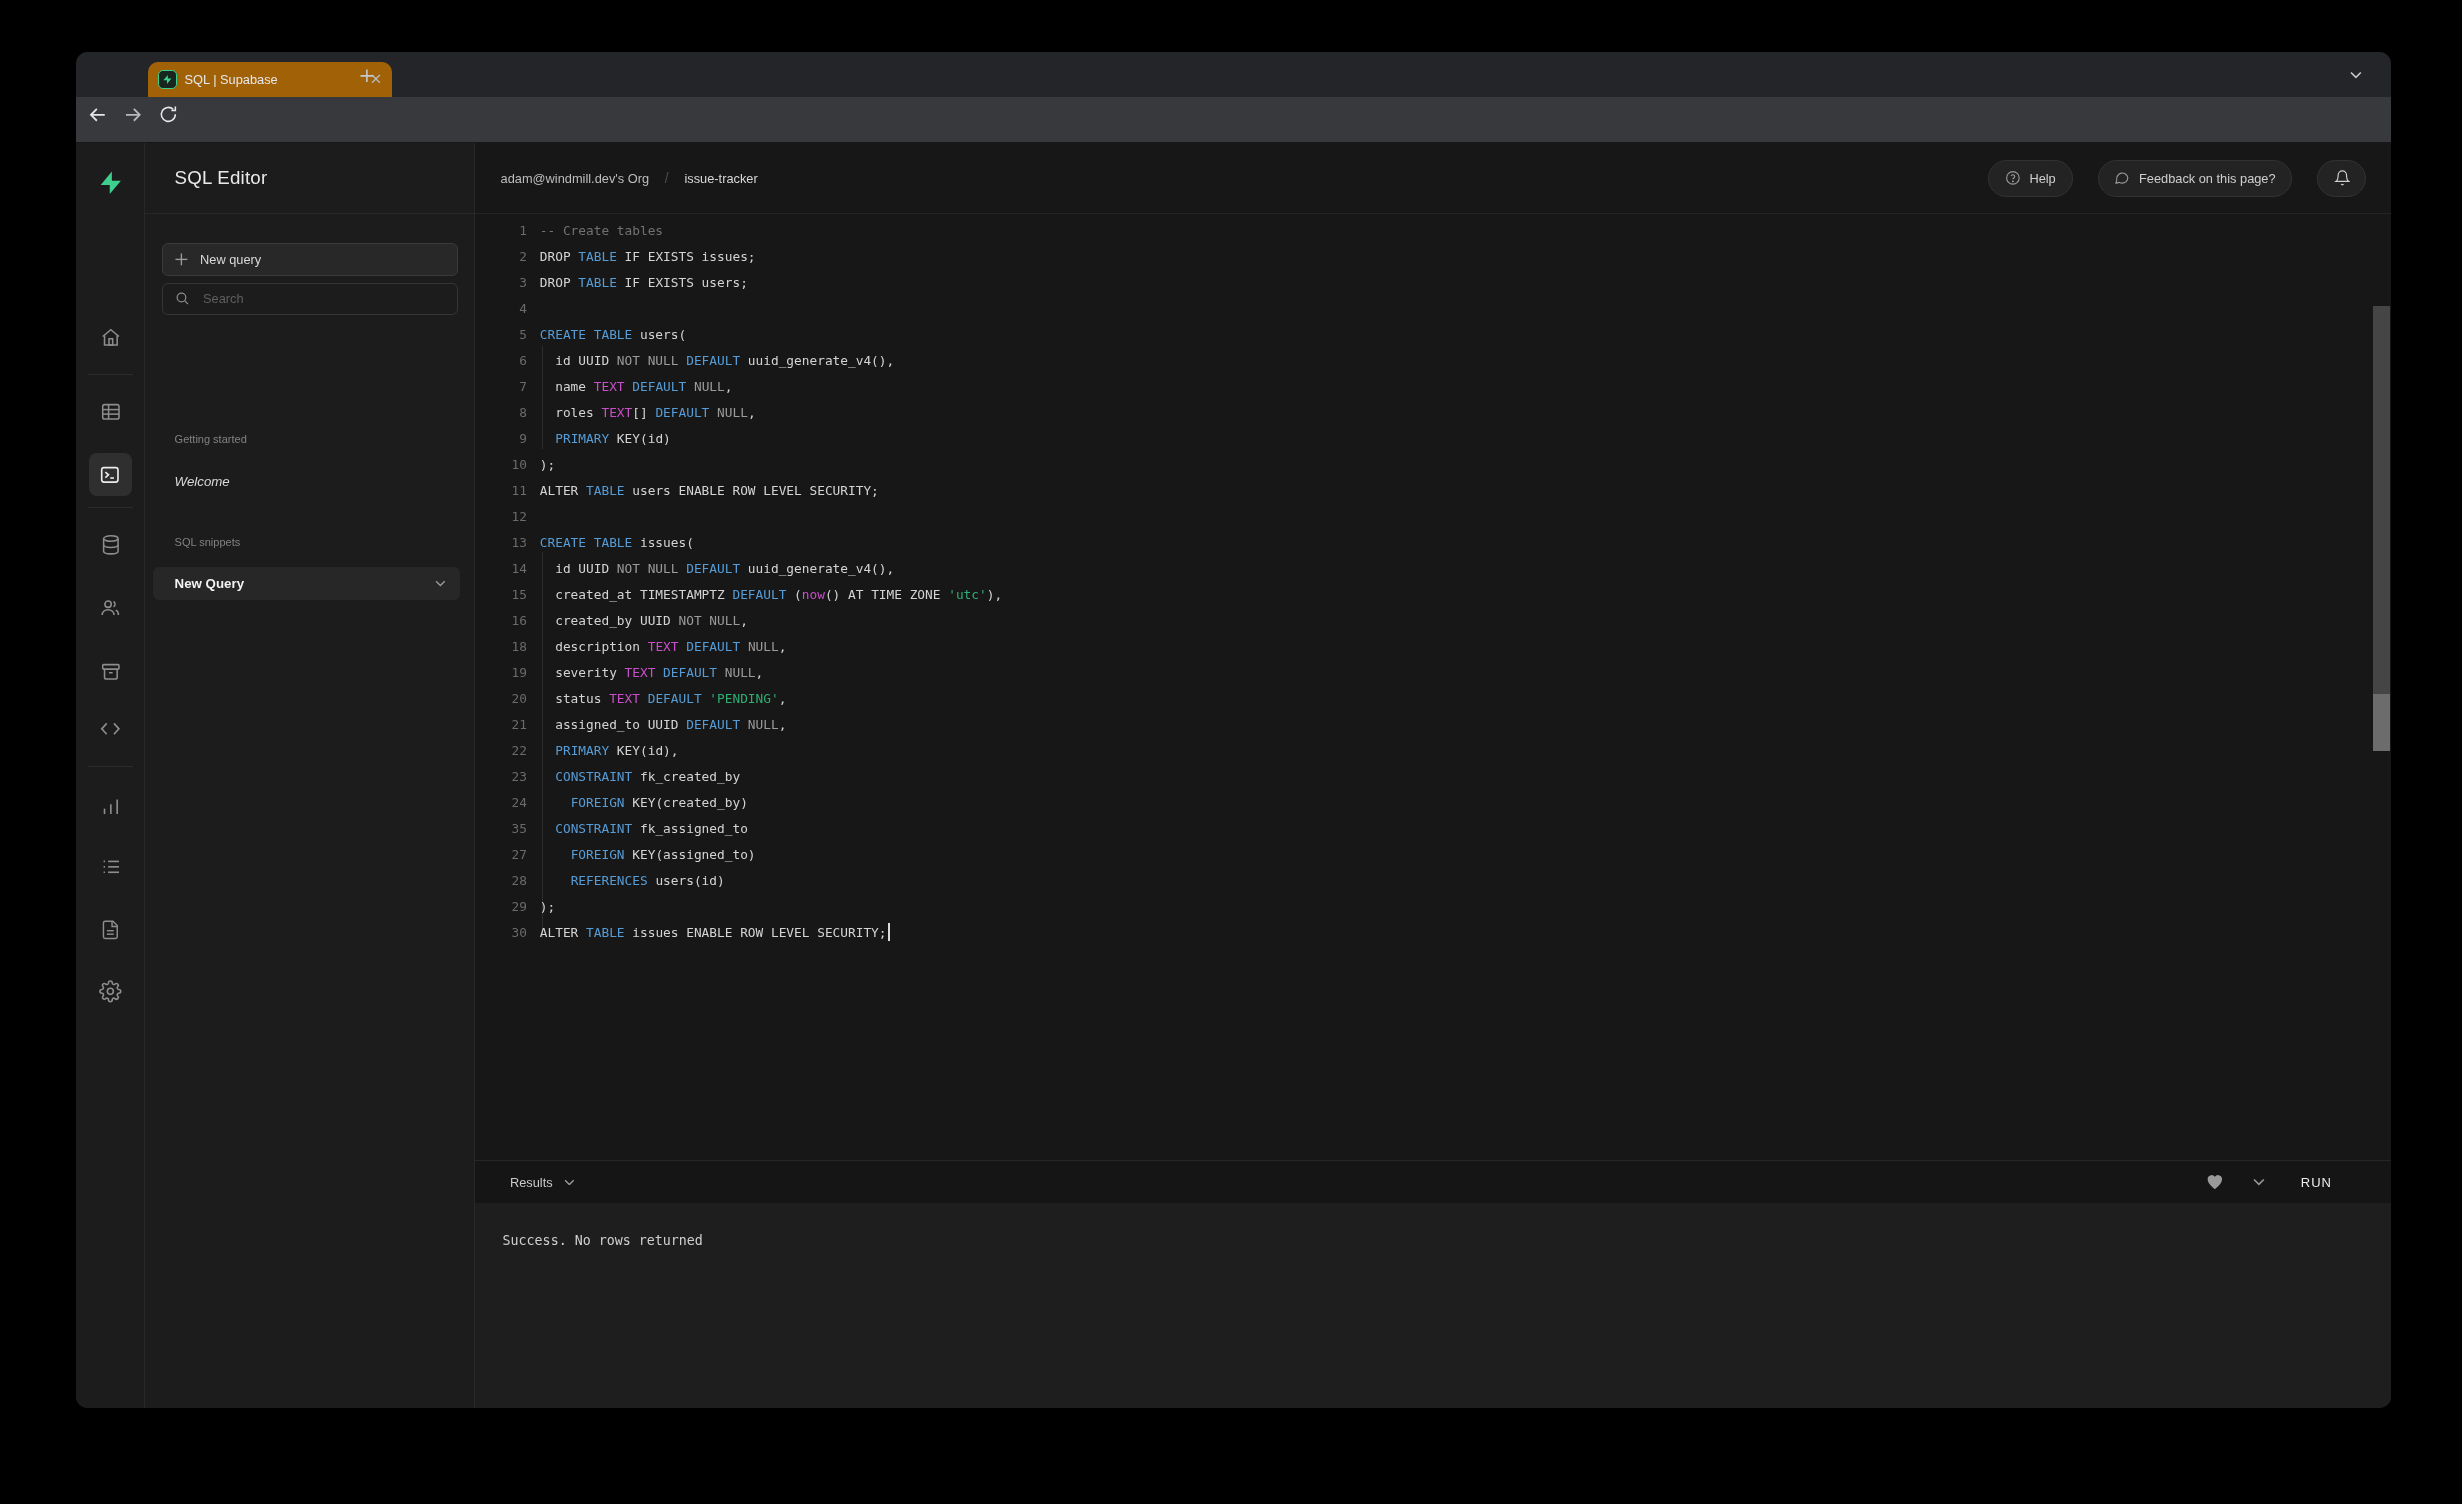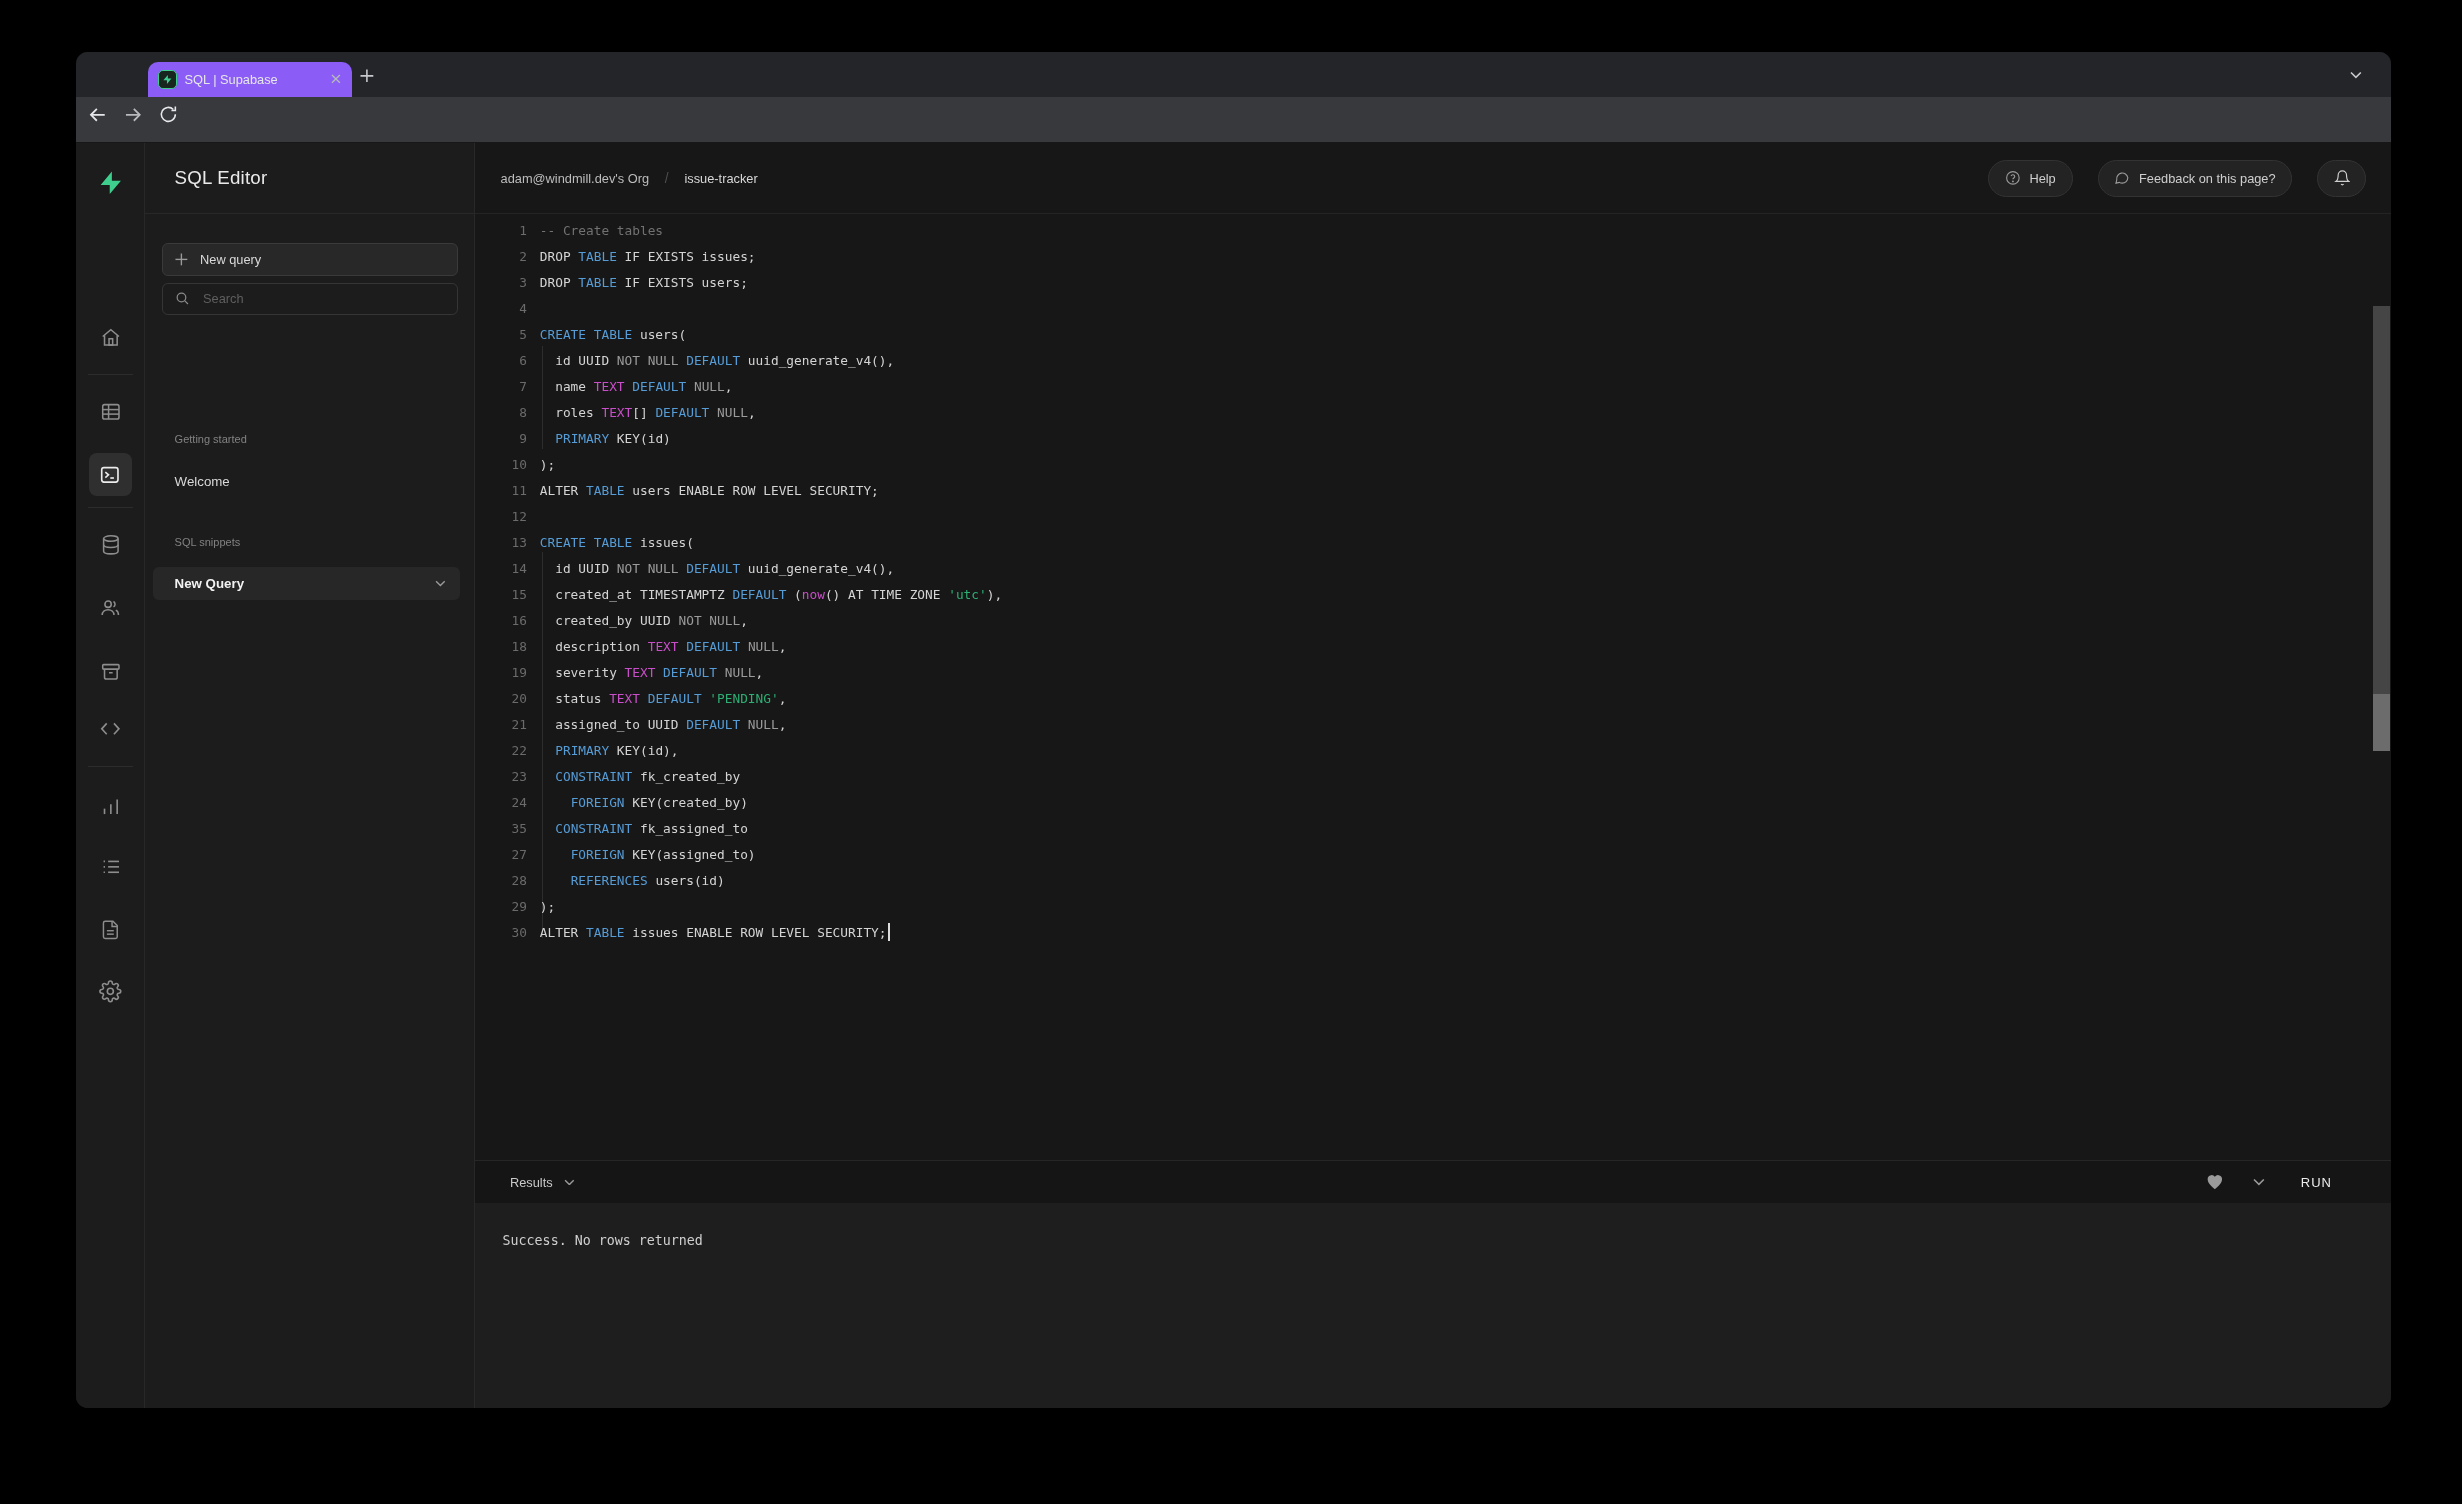--- a/index.html
+++ b/index.html
@@ -2,21 +2,21 @@
 <html style="--kw: #569CD6; --ty: #C94EC9; --st: #2EAE73; --nu: #9B9B9B; --cm: #717171;"><head>
 <meta charset="utf-8">
 <style>
   html,body{margin:0;padding:0;background:#000;width:2463px;height:1504px;position:relative;font-family:"Liberation Sans",sans-serif;-webkit-font-smoothing:antialiased;}
   *{box-sizing:border-box;}
   #window{position:absolute;left:76px;top:52px;width:2315px;height:1356px;border-radius:11.8px;overflow:hidden;background:#171717;}
 
   
   .tabstrip{position:absolute;left:0;top:0;width:100%;height:45px;background:#242528;}
   .tl{position:absolute;top:16.7px;width:12.8px;height:12.8px;border-radius:50%;}
-  .tab{position:absolute;left:72px;top:9.9px;width:204px;height:35px;background:#8b5cf6;border-radius:9.9px 9.9px 0 0;display:flex;align-items:center;padding:0 9.9px;}
+  .tab{position:absolute;left:72px;top:9.9px;width:244px;height:35px;background:#a16207;border-radius:9.9px 9.9px 0 0;display:flex;align-items:center;padding:0 9.9px;}
   .tab .fav{width:18.7px;height:18.7px;border:1.6px solid #3ecf8e;border-radius:4.9px;display:flex;align-items:center;justify-content:center;margin-right:7.9px;background:#17271f;}
   .tab .title{color:#e6e7ea;font-size:12.8px;flex:1;white-space:nowrap;overflow:hidden;}
   .iconbtn{display:flex;align-items:center;justify-content:center;color:#c7cacd;background:none;border:none;padding:0;}
   .newtab{position:absolute;left:284px;top:16.7px;color:#c7cacd;}
   .tabchev{position:absolute;left:2274px;top:18.7px;color:#c7cacd;}
   .toolbar{position:absolute;left:0;top:45px;width:100%;height:45px;background:#38393d;}
   .navicons{position:absolute;left:11.8px;top:7.9px;display:flex;gap:15.8px;align-items:center;color:#dfe1e4;}
   .urlbar{position:absolute;left:143px;top:50px;width:1939px;height:35px;background:#232428;border-radius:17.7px;display:flex;align-items:center;padding:0 13.8px;}
   .urltext{font-size:13.8px;margin-left:9.9px;white-space:nowrap;flex:1;}
   .urltext .dom{color:#e8eaed;}
@@ -303,21 +303,21 @@
       <div class="searchbox">
         <span>
           <svg width="14.8" height="14.8" viewBox="0 0 24 24" fill="none" stroke="#8a8a8a" stroke-width="2">
               <circle cx="10.5" cy="10.5" r="7"></circle>
               <line x1="16" y1="16" x2="21" y2="21"></line>
             </svg>
         </span>
         <input placeholder="Search" style="">
       </div>
       <div class="seclbl" style="top:290px;">Getting started</div>
-      <div class="secitem" style="top:331px;">Welcome</div>
+      <div class="secitem" style="top:331px;font-style:italic;">Welcome</div>
       <div class="seclbl" style="top:393px;">SQL snippets</div>
       <div class="activerow">
         <span class="t">New Query</span>
         <span class="ch">
           <svg width="10.8" height="6.9" viewBox="0 0 12 8" fill="none" stroke="#9a9a9a" stroke-width="1.6">
               <polyline points="1,1.5 6,6.5 11,1.5"></polyline>
             </svg>
         </span>
       </div>
     </div>

